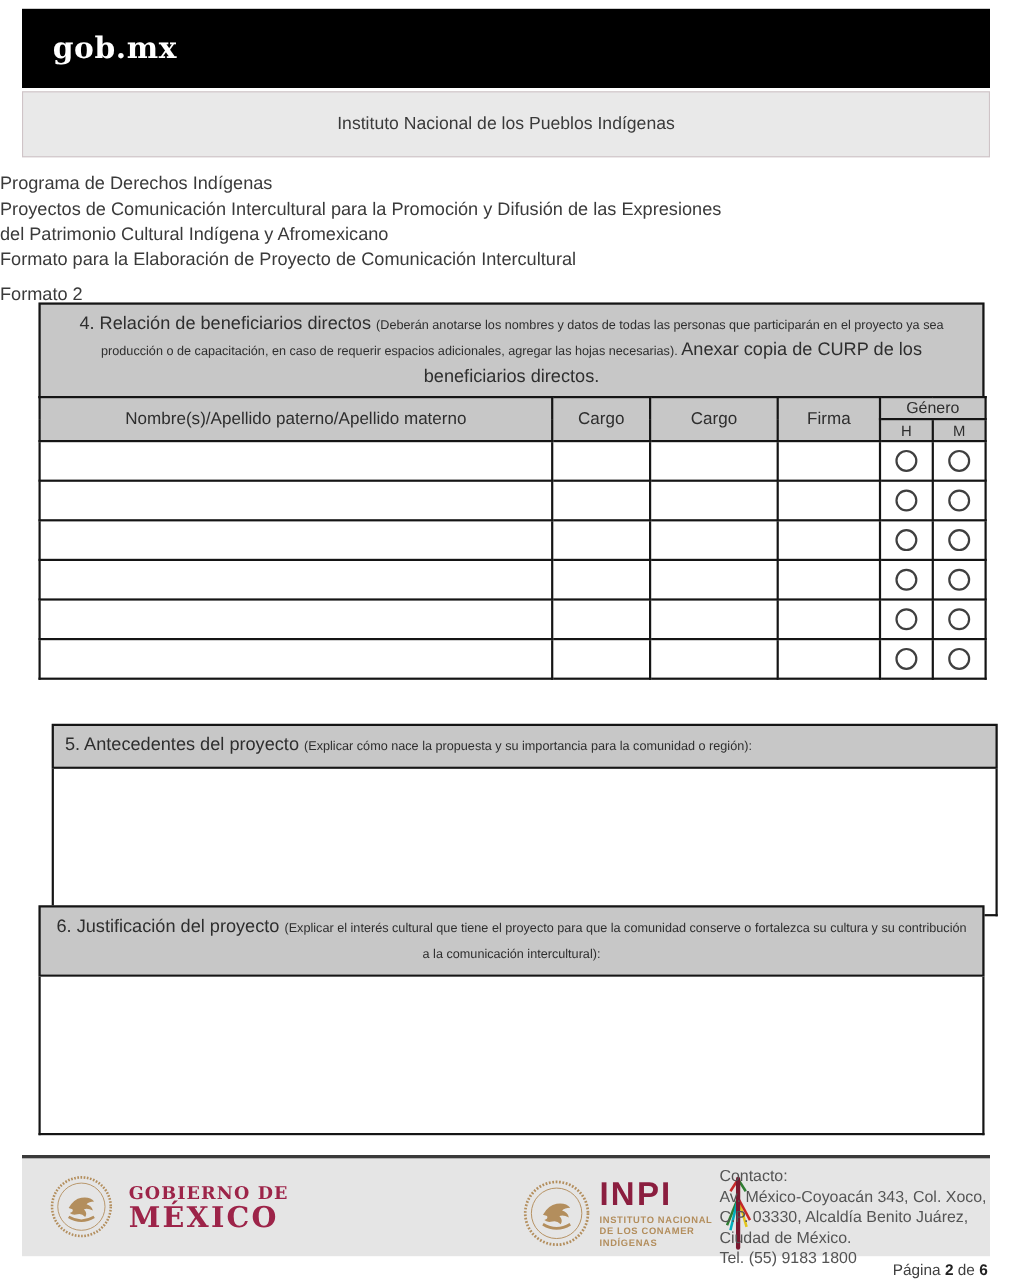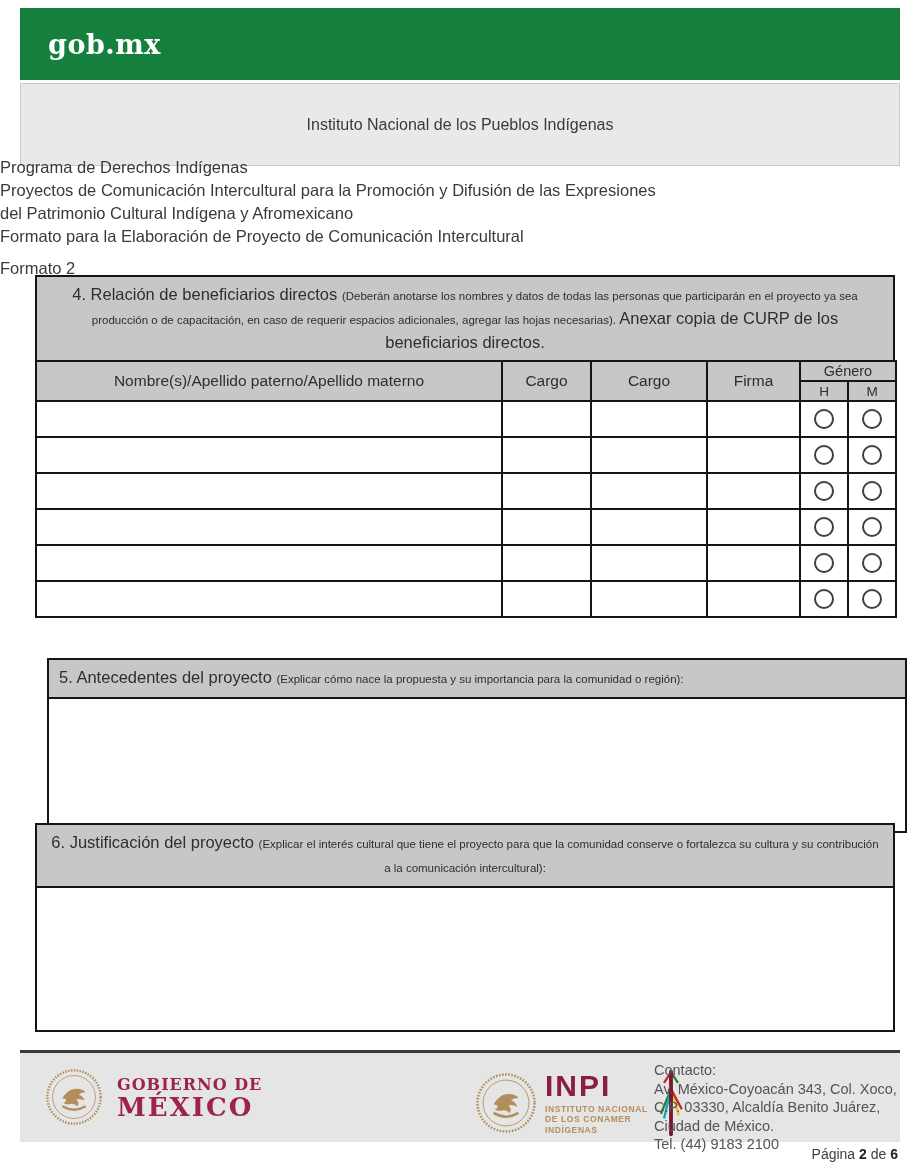--- a/index.html
+++ b/index.html
@@ -1,24 +1,24 @@
 <!DOCTYPE html>
 <html><head>
 <meta charset="utf-8">
 <style>
   * { margin:0; padding:0; box-sizing:border-box; }
   html,body { width:920px; height:1170px; background:#fff; overflow:hidden; position:relative;
     font-family:"Liberation Sans", sans-serif; color:#3a3a3a; }
 
   
   .gobmx-bar { position:absolute; left:20px; top:8px; width:880px; height:72px;
-    background:#15803d; display:flex; align-items:center; }
+    background:#000000; display:flex; align-items:center; }
   .gobmx-logo { font-family:"DejaVu Serif", serif; font-weight:bold; color:#fff;
     font-size:27px; padding-left:28px; letter-spacing:.5px; }
-  .institute-bar { position:absolute; left:20px; top:83px; width:880px; height:83px;
+  .institute-bar { position:absolute; left:20px; top:83px; width:880px; height:60px;
     background:#E9E9E9; border:1px solid #cfc4c7; display:flex; align-items:center; justify-content:center;
     font-size:16px; color:#3a3a3a; }
 
   
   .title-block { position:absolute; left:0; top:156px; width:920px; text-align:left;
     font-size:16.5px; line-height:23px; color:#3a3a3a; }
   .title-block .fmt { margin-top:9px; }
 
   
   .section { position:absolute; left:35px; width:860px; }
@@ -236,17 +236,17 @@
       <path d="M22 30 L36 56" stroke="#C62828" stroke-width="3" fill="none"></path>
       <rect x="19.5" y="5" width="5" height="86" rx="2.5" fill="#7A1830"></rect>
     </svg>
   </div>
 
   <div class="contact">
     <div>Contacto:</div>
     <div>Av. México-Coyoacán 343, Col. Xoco,</div>
     <div>C.P. 03330, Alcaldía Benito Juárez,</div>
     <div>Ciudad de México.</div>
-    <div>Tel. (44) 9183 2100</div>
+    <div>Tel. (55) 9183 1800</div>
   </div>
 </div>
 
 <div class="page-num"><span>Página </span><b>2</b><span> de </span><b>6</b></div>
 
 </body></html>

